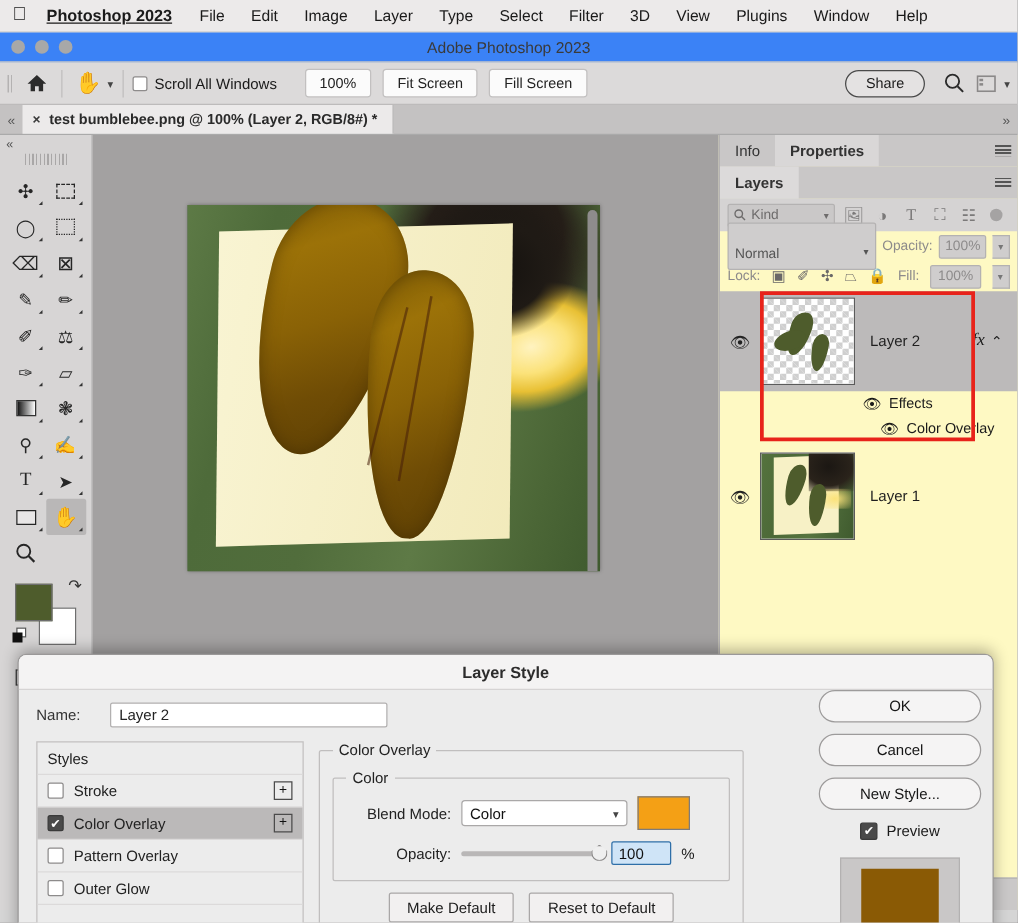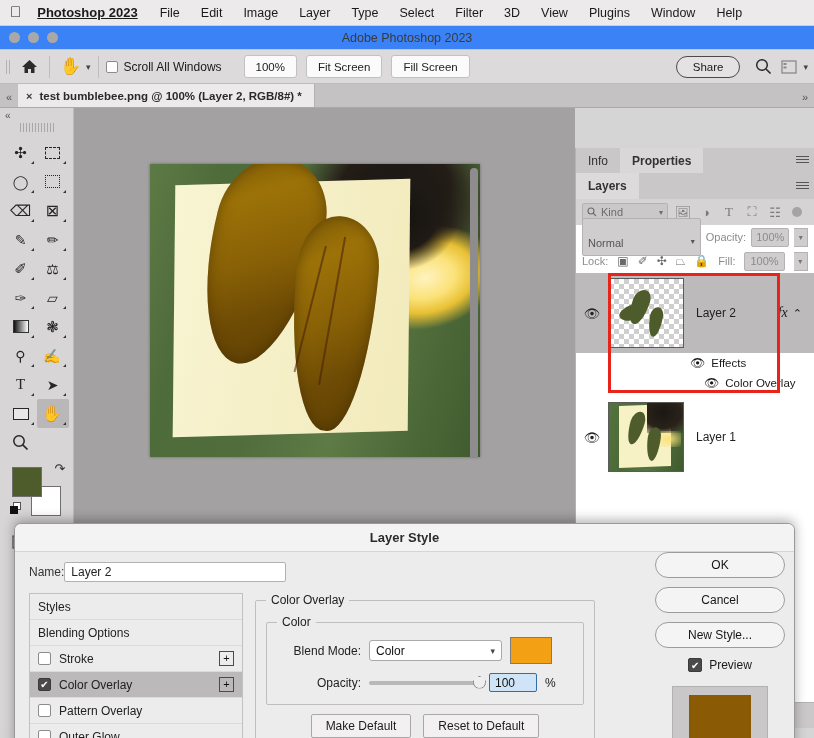--- a/index.html
+++ b/index.html
@@ -184,21 +184,21 @@
   }
   #status-bar .z { width: 66px; text-align: center; border-right: 1px solid #b9b7b7; }
   #status-bar .cs { padding-left: 14px; }
   #status-bar .arrow { padding-left: 22px; color: #444; }
   #hscroll {
     position: absolute; bottom: 22px; left: 0; right: 0; height: 10px; background: #c9c7c7;
   }
   #hscroll .thumb { position: absolute; left: 270px; top: 1px; width: 120px; height: 8px; background: #9a9898; border-radius: 4px; }
 
   
-  #panels { width: 239px; background: #ffffff; border-left: 1px solid #b5b3b3; position: relative; margin-top: 40px; }
+  #panels { width: 239px; background: #fef9c3; border-left: 1px solid #b5b3b3; position: relative; }
   .panel-tabs {
     height: 25px; background: #c9c7c7; display: flex; align-items: stretch; position: relative;
   }
   .ptab { padding: 0 12px; display: flex; align-items: center; font-size: 12px; color: #333; }
   .ptab.active { background: #d9d7d7; font-weight: bold; }
   .pmenu { margin-left: auto; width: 24px; display: flex; align-items: center; justify-content: center; }
   .hamburger { width: 13px; height: 9px;
     background: repeating-linear-gradient(to bottom,#555 0 1.5px,transparent 1.5px 3px); }
   #layers-panel-tabs { height: 26px; background: #c9c7c7; display: flex; }
   #layers-panel-tabs .ptab.active { background: #dcdada; }
@@ -266,21 +266,21 @@
     border-radius: 7px 7px 0 0;
     box-shadow: 0 -3px 12px rgba(0,0,0,.3);
     z-index: 50; overflow: hidden;
   }
   #ls-title {
     height: 28px; background: #f4f3f3; border-bottom: 1px solid #d6d4d4;
     display: flex; align-items: center; justify-content: center;
     font-weight: bold; font-size: 13px; color: #2c2c2c;
   }
   #ls-body { padding: 10px 14px 0 14px; position: relative; }
-  #name-row { display: flex; align-items: center; gap: 0; margin-bottom: 11px; }
+  #name-row { display: flex; align-items: center; gap: 24px; margin-bottom: 11px; }
   #name-row .lbl { font-size: 12px; color: #333; }
   #name-input {
     width: 222px; height: 20px; background: #fff; border: 1px solid #b2b0b0;
     border-radius: 2px; display: flex; align-items: center; padding: 0 6px; font-size: 12px; color: #222;
   }
   #ls-cols { display: flex; gap: 12px; }
   #styles-list {
     width: 214px; background: #ececec; border: 1px solid #c2c0c0;
   }
   .style-item {
@@ -662,23 +662,20 @@
       <div id="name-row">
         <span class="lbl">Name:</span>
         <div id="name-input">Layer 2</div>
       </div>
 
       <div id="ls-cols">
 
         <div id="styles-list">
           <div class="style-item">
             <span>Styles</span>
-          </div>
-          <div class="style-item">
-            <span>Blending Options</span>
           </div>
           <div class="style-item">
             <span class="scheck"></span>
             <span>Stroke</span>
             <span class="plus">+</span>
           </div>
           <div class="style-item selected">
             <span class="scheck on">✔</span>
             <span>Color Overlay</span>
             <span class="plus">+</span>

